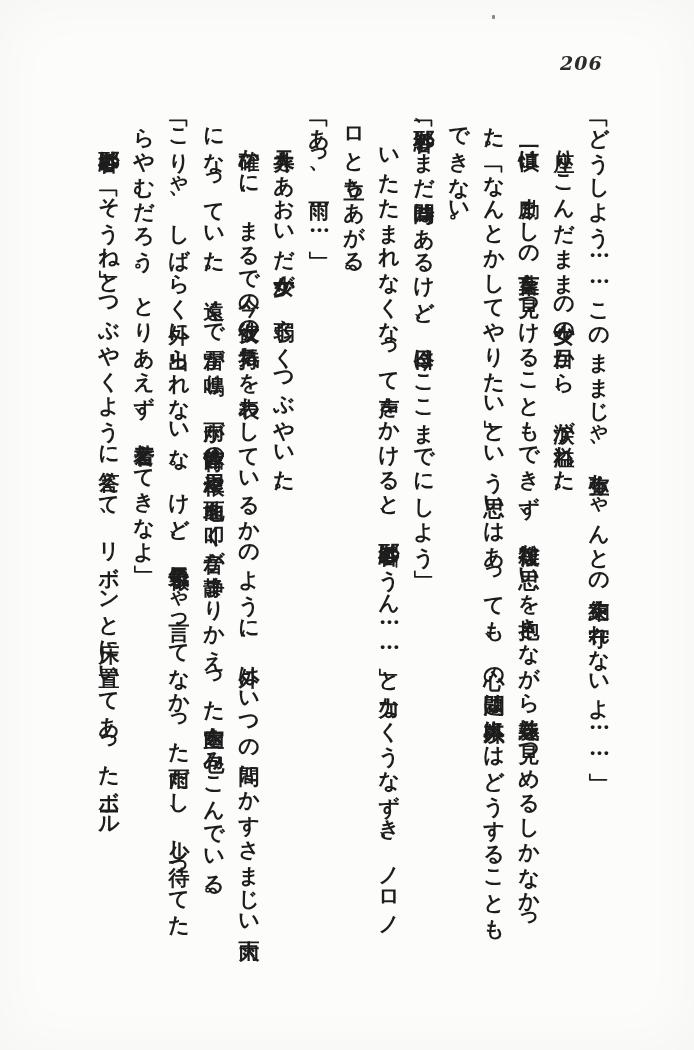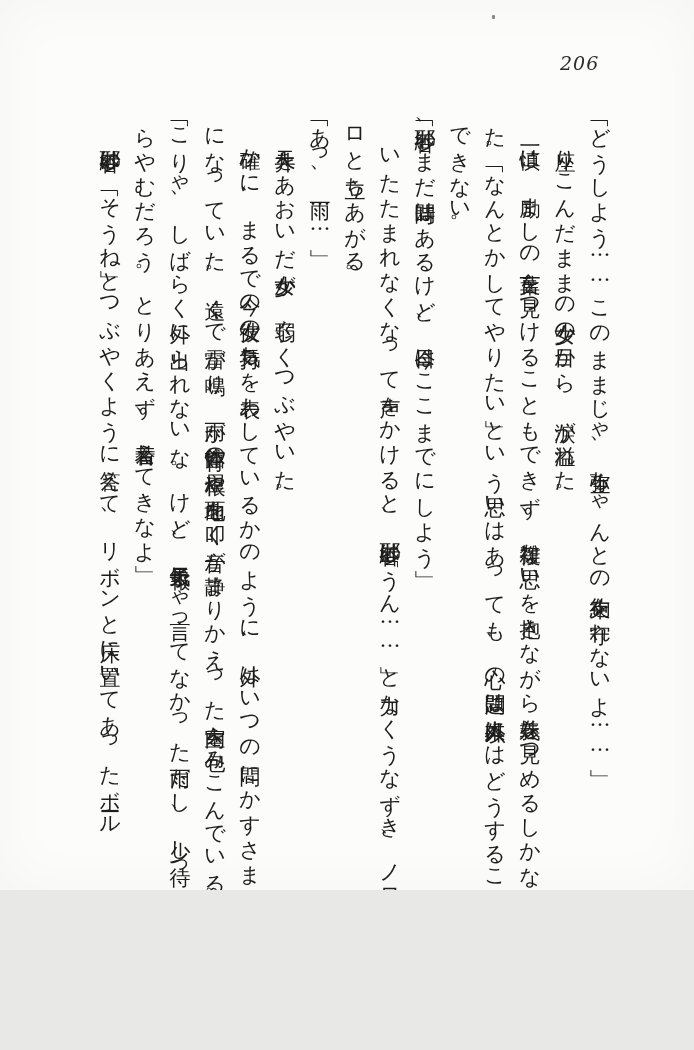--- a/index.html
+++ b/index.html
@@ -3,26 +3,27 @@
 <meta charset="utf-8">
 <style>
   html, body {
     margin: 0;
     padding: 0;
     background: #e8e8e6;
   }
   .page {
     position: relative;
     width: 694px;
-    height: 890px;
+    height: 1050px;
     background: #fcfcfa;
     overflow: hidden;
     font-family: "DejaVu Serif", "Liberation Serif", serif;
     color: #1d1d1d;
     box-shadow: inset 0 0 60px rgba(0,0,0,0.03);
+    font-weight: bold;
   }
   .page-number {
     position: absolute;
     top: 52px;
     left: 560px;
     font-size: 19px;
     font-style: italic;
     letter-spacing: 1px;
     color: #2b2b2b;
   }

